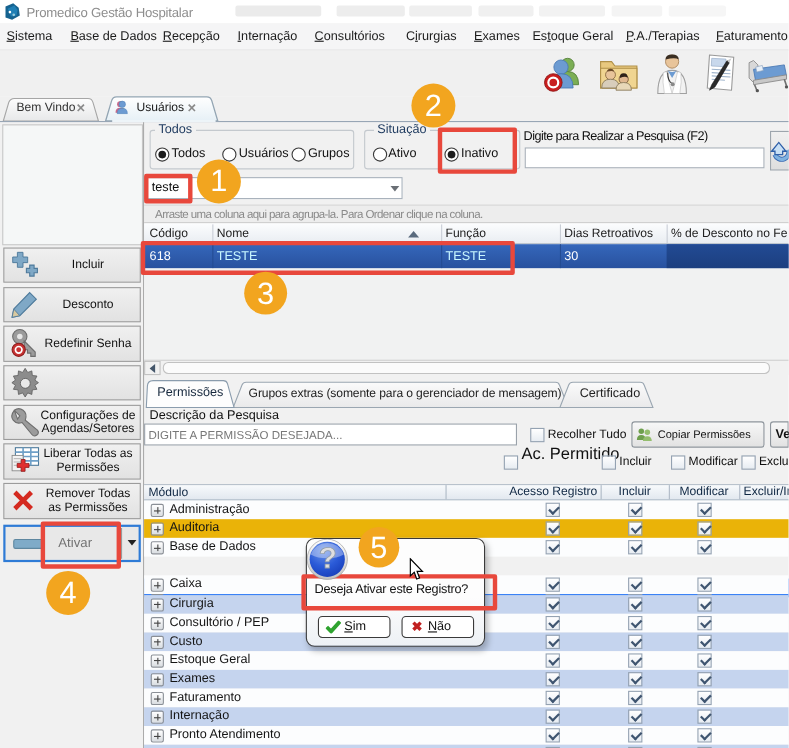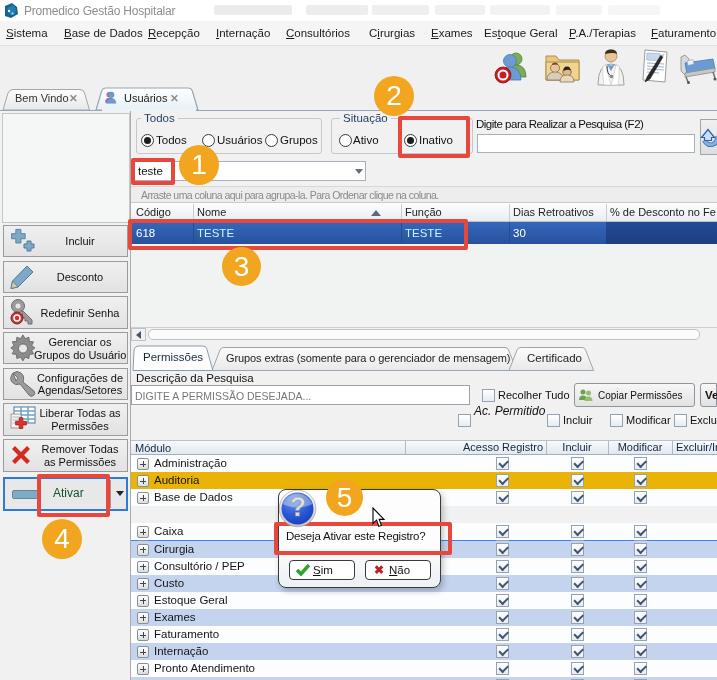--- a/index.html
+++ b/index.html
@@ -177,21 +177,20 @@
         <circle cx="9" cy="20" r="6" fill="#C83232" stroke="#8E1E1E" stroke-width="1"></circle>
         <path d="M6 20 a3 3 0 0 1 6 0 M12 20 a3 3 0 0 1 -6 0" fill="none" stroke="#fff" stroke-width="1.5"></path>
       </svg>
       <div class="txt">Redefinir Senha</div>
     </div>
     <div class="sbtn" style="top:332px;height:32px;">
       <svg width="30" height="30" viewBox="0 0 30 30">
         <path d="M15 2 L17.5 6 L21.5 4.5 L22 9 L26.5 9.5 L24.5 13.5 L28 16 L24.5 18.5 L26.5 22.5 L22 23 L21.5 27.5 L17.5 26 L15 30 L12.5 26 L8.5 27.5 L8 23 L3.5 22.5 L5.5 18.5 L2 16 L5.5 13.5 L3.5 9.5 L8 9 L8.5 4.5 L12.5 6 Z" fill="#8C8C8C" stroke="#5E5E5E" stroke-width="0.8" transform="scale(0.93) translate(1,0)"></path>
         <circle cx="15" cy="15.5" r="4.5" fill="#E9E9E9" stroke="#5E5E5E" stroke-width="0.8"></circle>
       </svg>
-      <div class="txt">Gerenciar os<br>Grupos do Usuário</div>
     </div>
     <div class="sbtn" style="top:367.5px;height:32.5px;">
       <svg width="30" height="30" viewBox="0 0 30 30">
         <path d="M5 4 Q1 9 4 13 Q7 17 12 15 L21 26 Q23 28.5 25.5 26.5 Q28 24.5 26 22 L15 13 Q17 7 13 4 Q9 1 5 4 L10 9 L8 12 Z" fill="#9B9B9B" stroke="#6E6E6E" stroke-width="1"></path>
       </svg>
       <div class="txt">Configurações de<br>Agendas/Setores</div>
     </div>
     <div class="sbtn" style="top:403px;height:32.5px;">
       <svg width="30" height="30" viewBox="0 0 30 30">
         <rect x="6" y="3" width="21" height="16" fill="#fff" stroke="#4E7A9B" stroke-width="1"></rect>
@@ -203,21 +202,21 @@
       <div class="txt">Liberar Todas as<br>Permissões</div>
     </div>
     <div class="sbtn" style="top:439px;height:32.5px;">
       <svg width="26" height="26" viewBox="0 0 26 26">
         <path d="M4 7 L7 4 L13 10 L19 4 L22 7 L16 13 L22 19 L19 22 L13 16 L7 22 L4 19 L10 13 Z" fill="#D42A20"></path>
       </svg>
       <div class="txt">Remover Todas<br>as Permissões</div>
     </div>
     <div class="abs" style="left:3px;top:477px;width:125px;height:34px;border:2px solid #2E7BD6;background:#E8E8E8;box-sizing:border-box;"></div>
     <div class="abs" style="left:12px;top:490px;width:25px;height:7px;background:#7FABC8;border:1px solid #5E87A0;border-radius:2px;"></div>
-    <div class="abs" style="left:53px;top:486px;font-size:12px;color:#14532d;">Ativar</div>
+    <div class="abs" style="left:53px;top:486px;font-size:12px;color:#737373;">Ativar</div>
     <div class="abs" style="left:110px;top:480px;width:1px;height:28px;background:#999;"></div>
     <div class="abs" style="left:116px;top:491px;width:0;height:0;border-left:4.5px solid transparent;border-right:4.5px solid transparent;border-top:5.5px solid #222;"></div>
   </div>
 
 <fieldset class="abs" style="left:136px;top:112px;width:184px;height:40px;border:1px solid #C4C9CE;border-radius:3px;margin:0;padding:0;">
   <legend style="margin-left:4px;padding:0 3px;font-size:11.5px;color:#1E3A5F;">Todos</legend>
 </fieldset>
 <span class="radio sel" style="left:141px;top:134px;"></span>
 <span class="abs" style="left:156px;top:134px;font-size:11.5px;color:#101010;">Todos</span>
 <span class="radio" style="left:202px;top:134px;"></span>
@@ -305,21 +304,21 @@
   <circle cx="5" cy="4" r="2.5" fill="#6FA04E"></circle>
     <path d="M1 12 Q1 7.5 5 7.5 Q9 7.5 9 12 Z" fill="#6FA04E"></path>
   <circle cx="10.5" cy="5" r="2.5" fill="#94BE6E"></circle>
     <path d="M6.5 13 Q6.5 8.5 10.5 8.5 Q14.5 8.5 14.5 13 Z" fill="#94BE6E"></path>
 </svg>
 <div class="abs" style="left:598px;top:390px;font-size:10px;color:#101010;">Copiar Permissões</div>
 <div class="abs" style="left:700px;top:383px;width:17px;height:24px;background:linear-gradient(#F7F7F7,#E2E2E2);border:1px solid #8E959C;border-radius:3px 0 0 3px;box-sizing:border-box;"></div>
 <div class="abs" style="left:705px;top:389px;font-size:11.5px;font-weight:bold;color:#101010;">Ve</div>
 
 <span class="cb" style="left:458px;top:414px;"></span>
-<div class="abs" style="left:474px;top:404px;font-size:12px;color:#101010;font-style:italic;">Ac. Permitido</div>
+<div class="abs" style="left:474px;top:404px;font-size:15px;color:#101010;">Ac. Permitido</div>
 <span class="cb" style="left:547px;top:414px;"></span>
 <div class="abs" style="left:563px;top:414px;font-size:11px;color:#101010;">Incluir</div>
 <span class="cb" style="left:610px;top:414px;"></span>
 <div class="abs" style="left:626px;top:414px;font-size:11px;color:#101010;">Modificar</div>
 <span class="cb" style="left:674px;top:414px;"></span>
 <div class="abs" style="left:690px;top:414px;font-size:11px;color:#101010;">Excluir</div>
 
 <div class="abs" style="left:131px;top:440px;width:586px;height:15px;background:linear-gradient(#F8FAFC,#E2E8EF);border-top:1px solid #B9C2CC;border-bottom:1px solid #9FB0C0;box-sizing:border-box;"></div>
 <div class="abs" style="left:135px;top:442px;font-size:11px;color:#0F2743;">Módulo</div>
 <div class="abs" style="left:431px;top:441px;width:144px;text-align:center;font-size:11px;color:#0F2743;">Acesso Registro</div>

